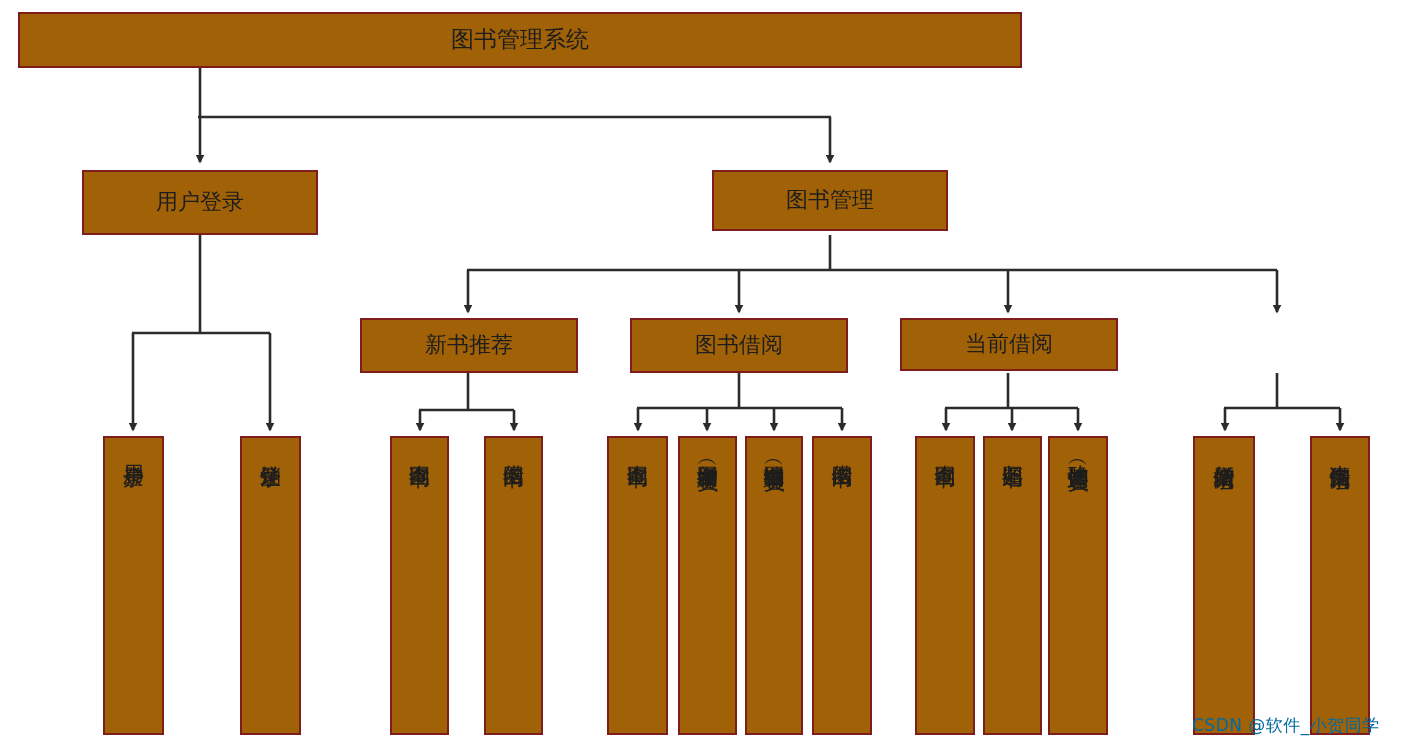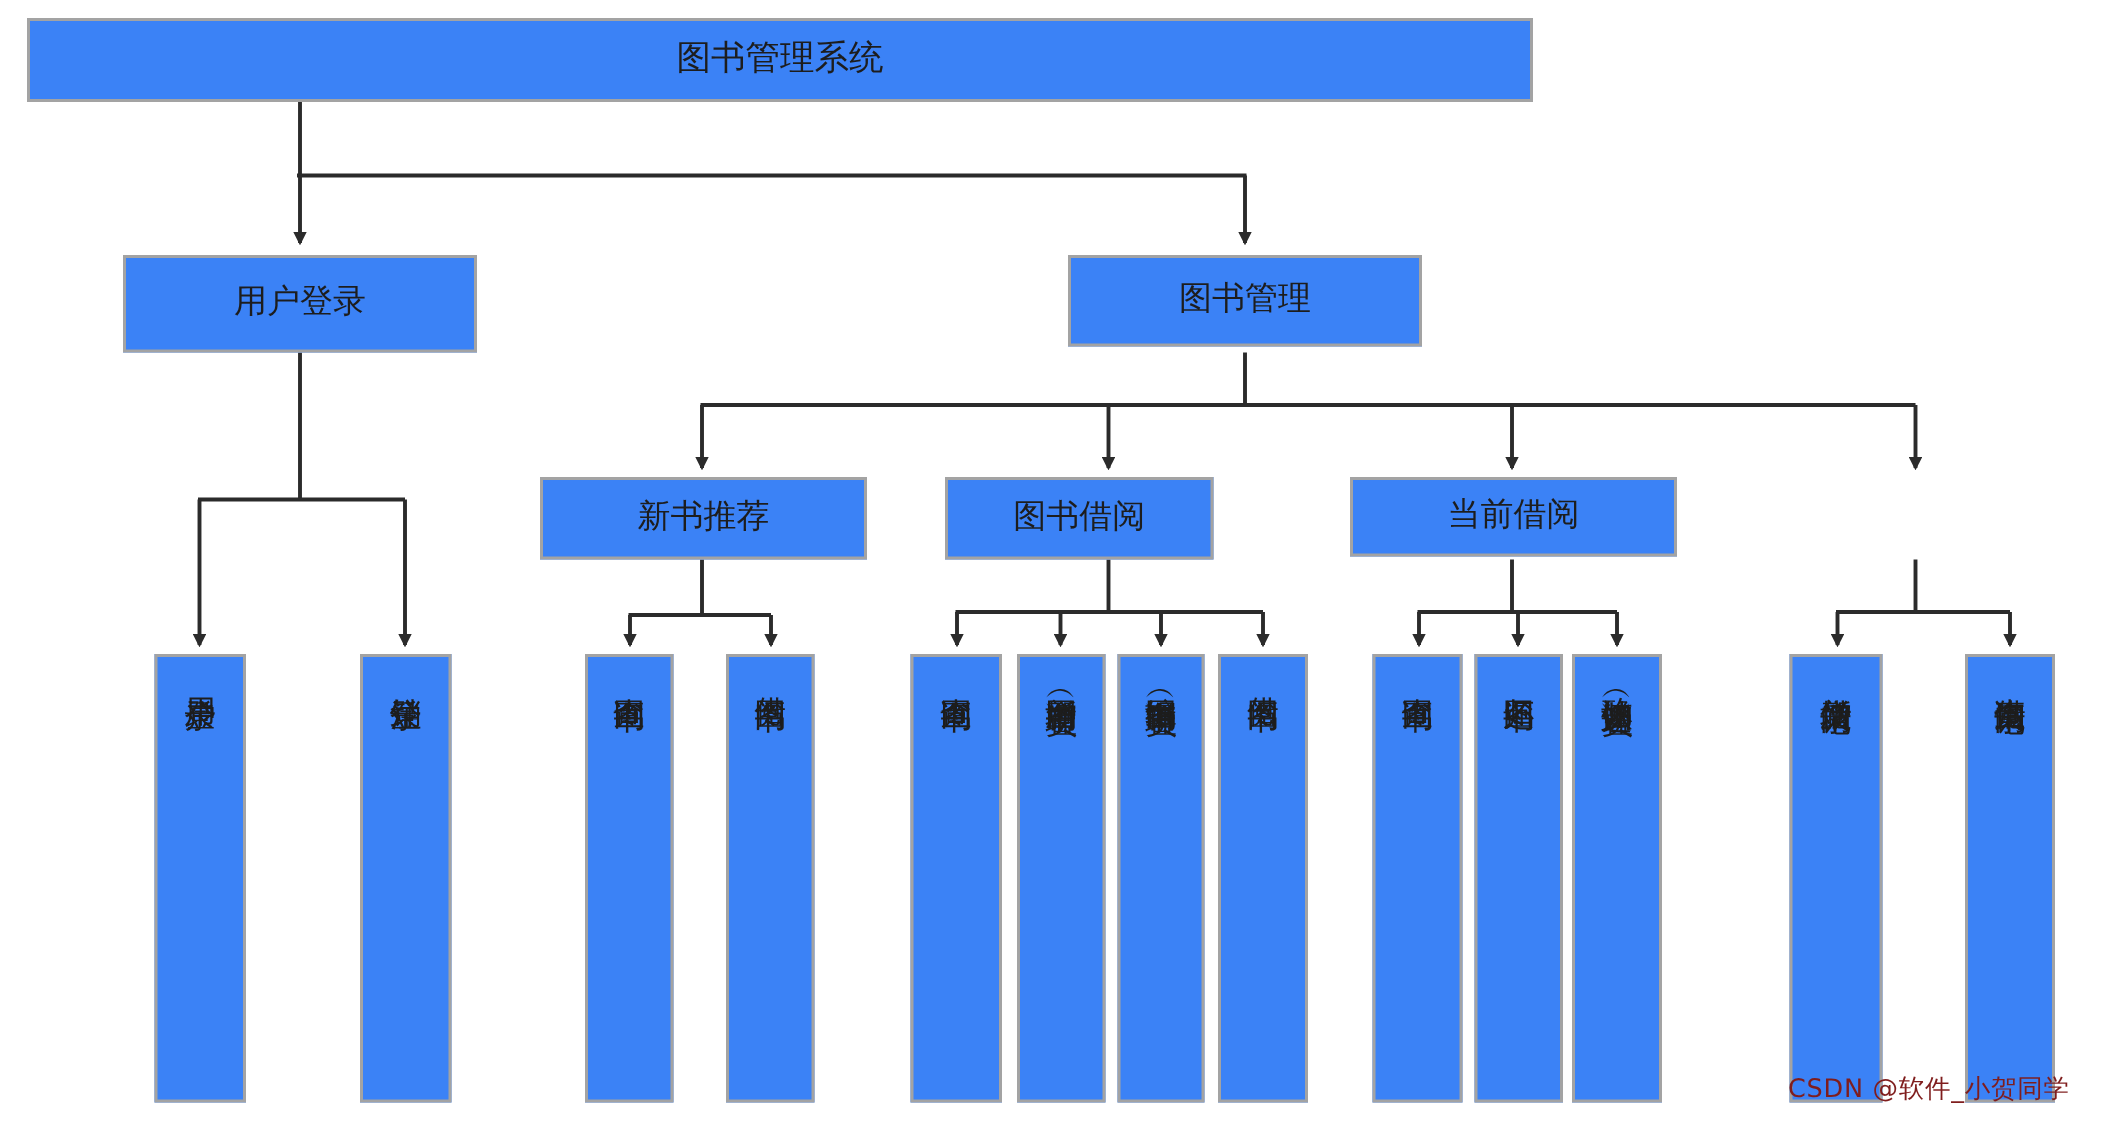--- a/index.html
+++ b/index.html
@@ -22,22 +22,22 @@
     position: absolute;
     left: 0;
     top: 0;
     width: 1405px;
     height: 747px;
     pointer-events: none;
   }
   .node {
     position: absolute;
     box-sizing: border-box;
-    border: 2px solid #a3a3a3;
-    background: #3b82f6;
+    border: 2px solid #7f1d1d;
+    background: #a16207;
     display: flex;
     align-items: center;
     justify-content: center;
     text-align: center;
     color: #1d1d1d;
     line-height: 1.28;
   }
   .node-root {
     font-size: 23px;
   }
@@ -62,21 +62,21 @@
     line-height: 1.05;
   }
   .hlabel {
     white-space: nowrap;
   }
   #watermark {
     position: absolute;
     left: 1192px;
     top: 714px;
     font-size: 17px;
-    color: #7f1d1d;
+    color: #0369a1;
     white-space: nowrap;
     letter-spacing: 0.5px;
   }
 </style>
 </head>
 <body>
 
 <div id="diagram-canvas">
 
   <svg id="edge-layer" viewBox="0 0 1405 747" xmlns="http://www.w3.org/2000/svg">
@@ -150,21 +150,21 @@
   </div>
 
   <div class="node node-l2" style="left:712px; top:170px; width:236px; height:61px;">
     <span class="hlabel">图书管理</span>
   </div>
 
   <div class="node node-l3" style="left:360px; top:318px; width:218px; height:55px;">
     <span class="hlabel">新书推荐</span>
   </div>
 
-  <div class="node node-l3" style="left:630px; top:318px; width:179px; height:55px;">
+  <div class="node node-l3" style="left:630px; top:318px; width:218px; height:55px;">
     <span class="hlabel">图书借阅</span>
   </div>
 
   <div class="node node-l3" style="left:900px; top:318px; width:218px; height:53px;">
     <span class="hlabel">当前借阅</span>
   </div>
 
 
   <div class="node node-leaf" style="left:103px; top:436px; width:61px; height:299px;">
     <span class="vlabel">用户登录</span>

